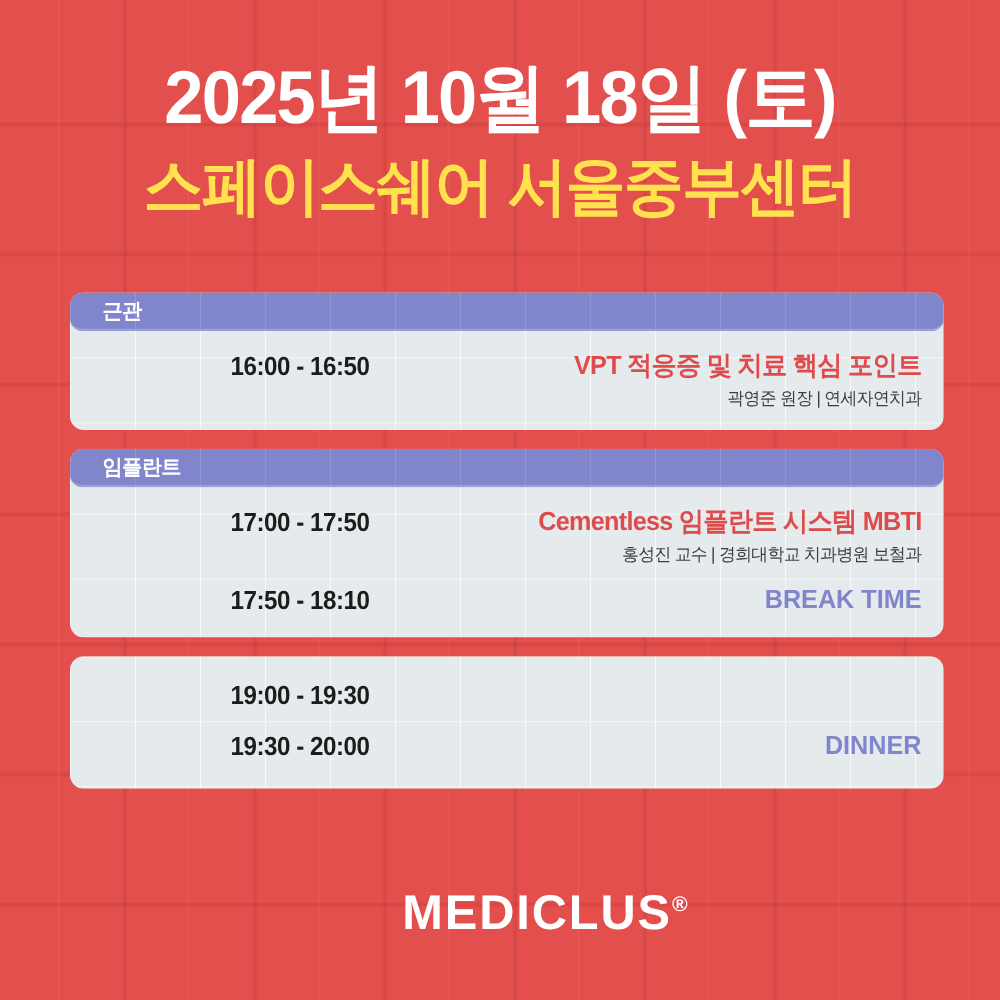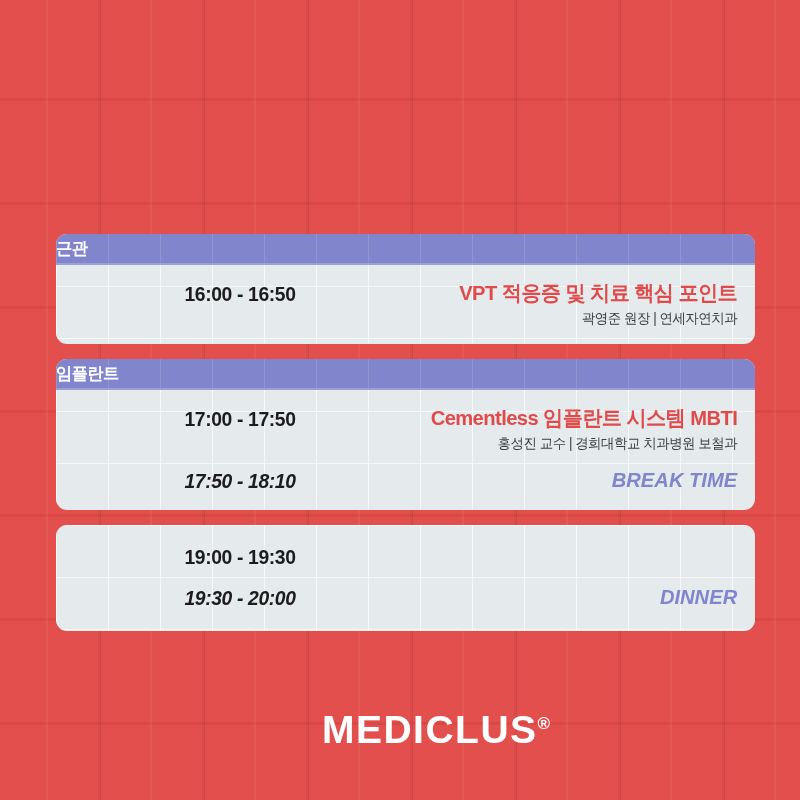--- a/index.html
+++ b/index.html
@@ -91,22 +91,24 @@
   .card:last-child { margin-bottom: 0; }
 
   .card-cat {
     height: 31px;
     background-color: #8186cc;
     background-image:
       linear-gradient(to right, rgba(255,255,255,0.13) 0 1px, transparent 1px 100%);
     background-size: 52px 100%;
     display: flex;
     align-items: center;
+    padding-left: 26px;
     box-sizing: border-box;
     border-bottom: 2px solid #9ba0da;
+    border-radius: 10px;
   }
   .card-cat-label {
     color: #ffffff;
     font-size: 17px;
     font-weight: 700;
     letter-spacing: -0.5px;
     transform: scaleX(0.95);
     transform-origin: left center;
   }
 
@@ -117,21 +119,21 @@
     padding: 17px 0 20px 0;
   }
 
   .row {
     display: flex;
     align-items: flex-start;
     padding: 0 0 0 74px;
     box-sizing: border-box;
     text-align: right;
   }
-  .row + .row { margin-top: 13px; font-style: italic; }
+  .row + .row { margin-top: 13px; }
 
   .row-time {
     flex: 0 0 auto;
     width: 180px;
     font-size: 21px;
     line-height: 27px;
     font-weight: 700;
     color: #1c1c1c;
     letter-spacing: -0.4px;
     transform: scaleX(0.92);
@@ -193,20 +195,24 @@
     vertical-align: super;
     font-weight: 700;
     letter-spacing: 0;
   }
 </style>
 </head>
 <body>
 
 <div class="poster">
 
+  <div class="header">
+    <div class="header-line1">2025년 10월 18일 (토)</div>
+    <div class="header-line2">스페이스쉐어 서울중부센터</div>
+  </div>
 
   <div class="cards">
       <div class="card">
         <div class="card-cat">
           <span class="card-cat-label">근관</span>
         </div>
         <div class="card-body">
           <div class="row">
             <div class="row-time">16:00 - 16:50</div>
             <div class="row-main">

